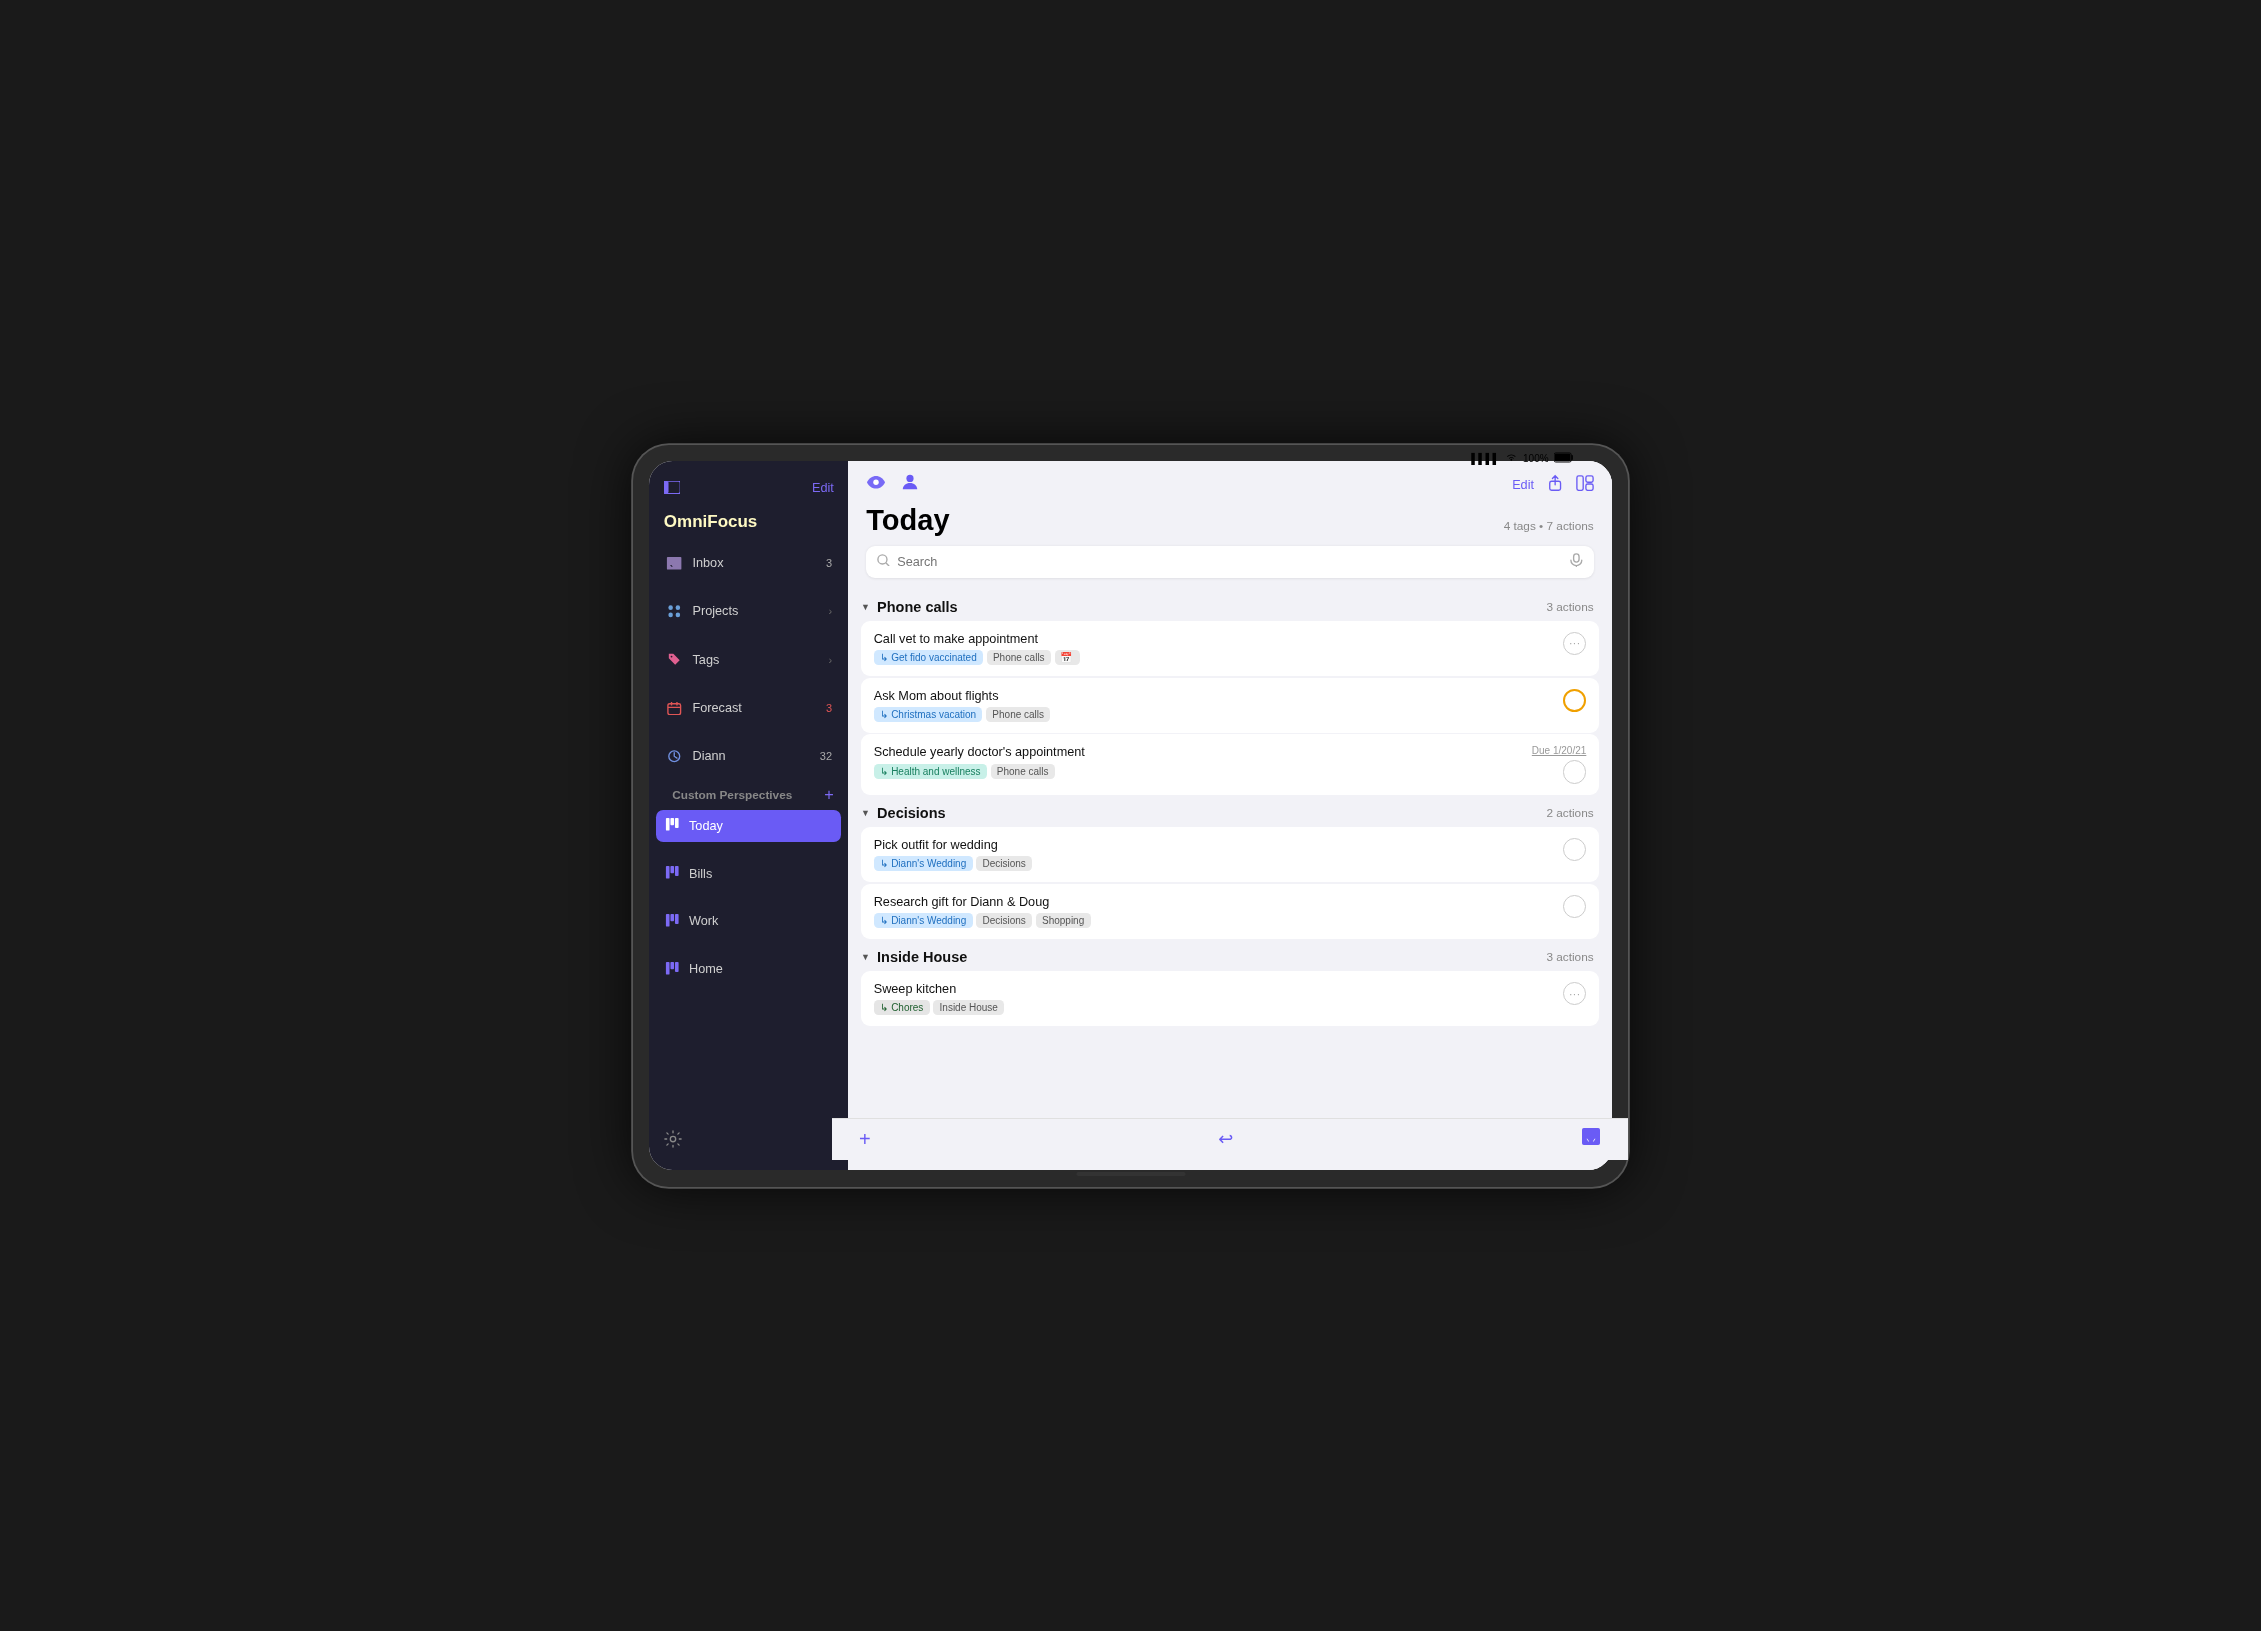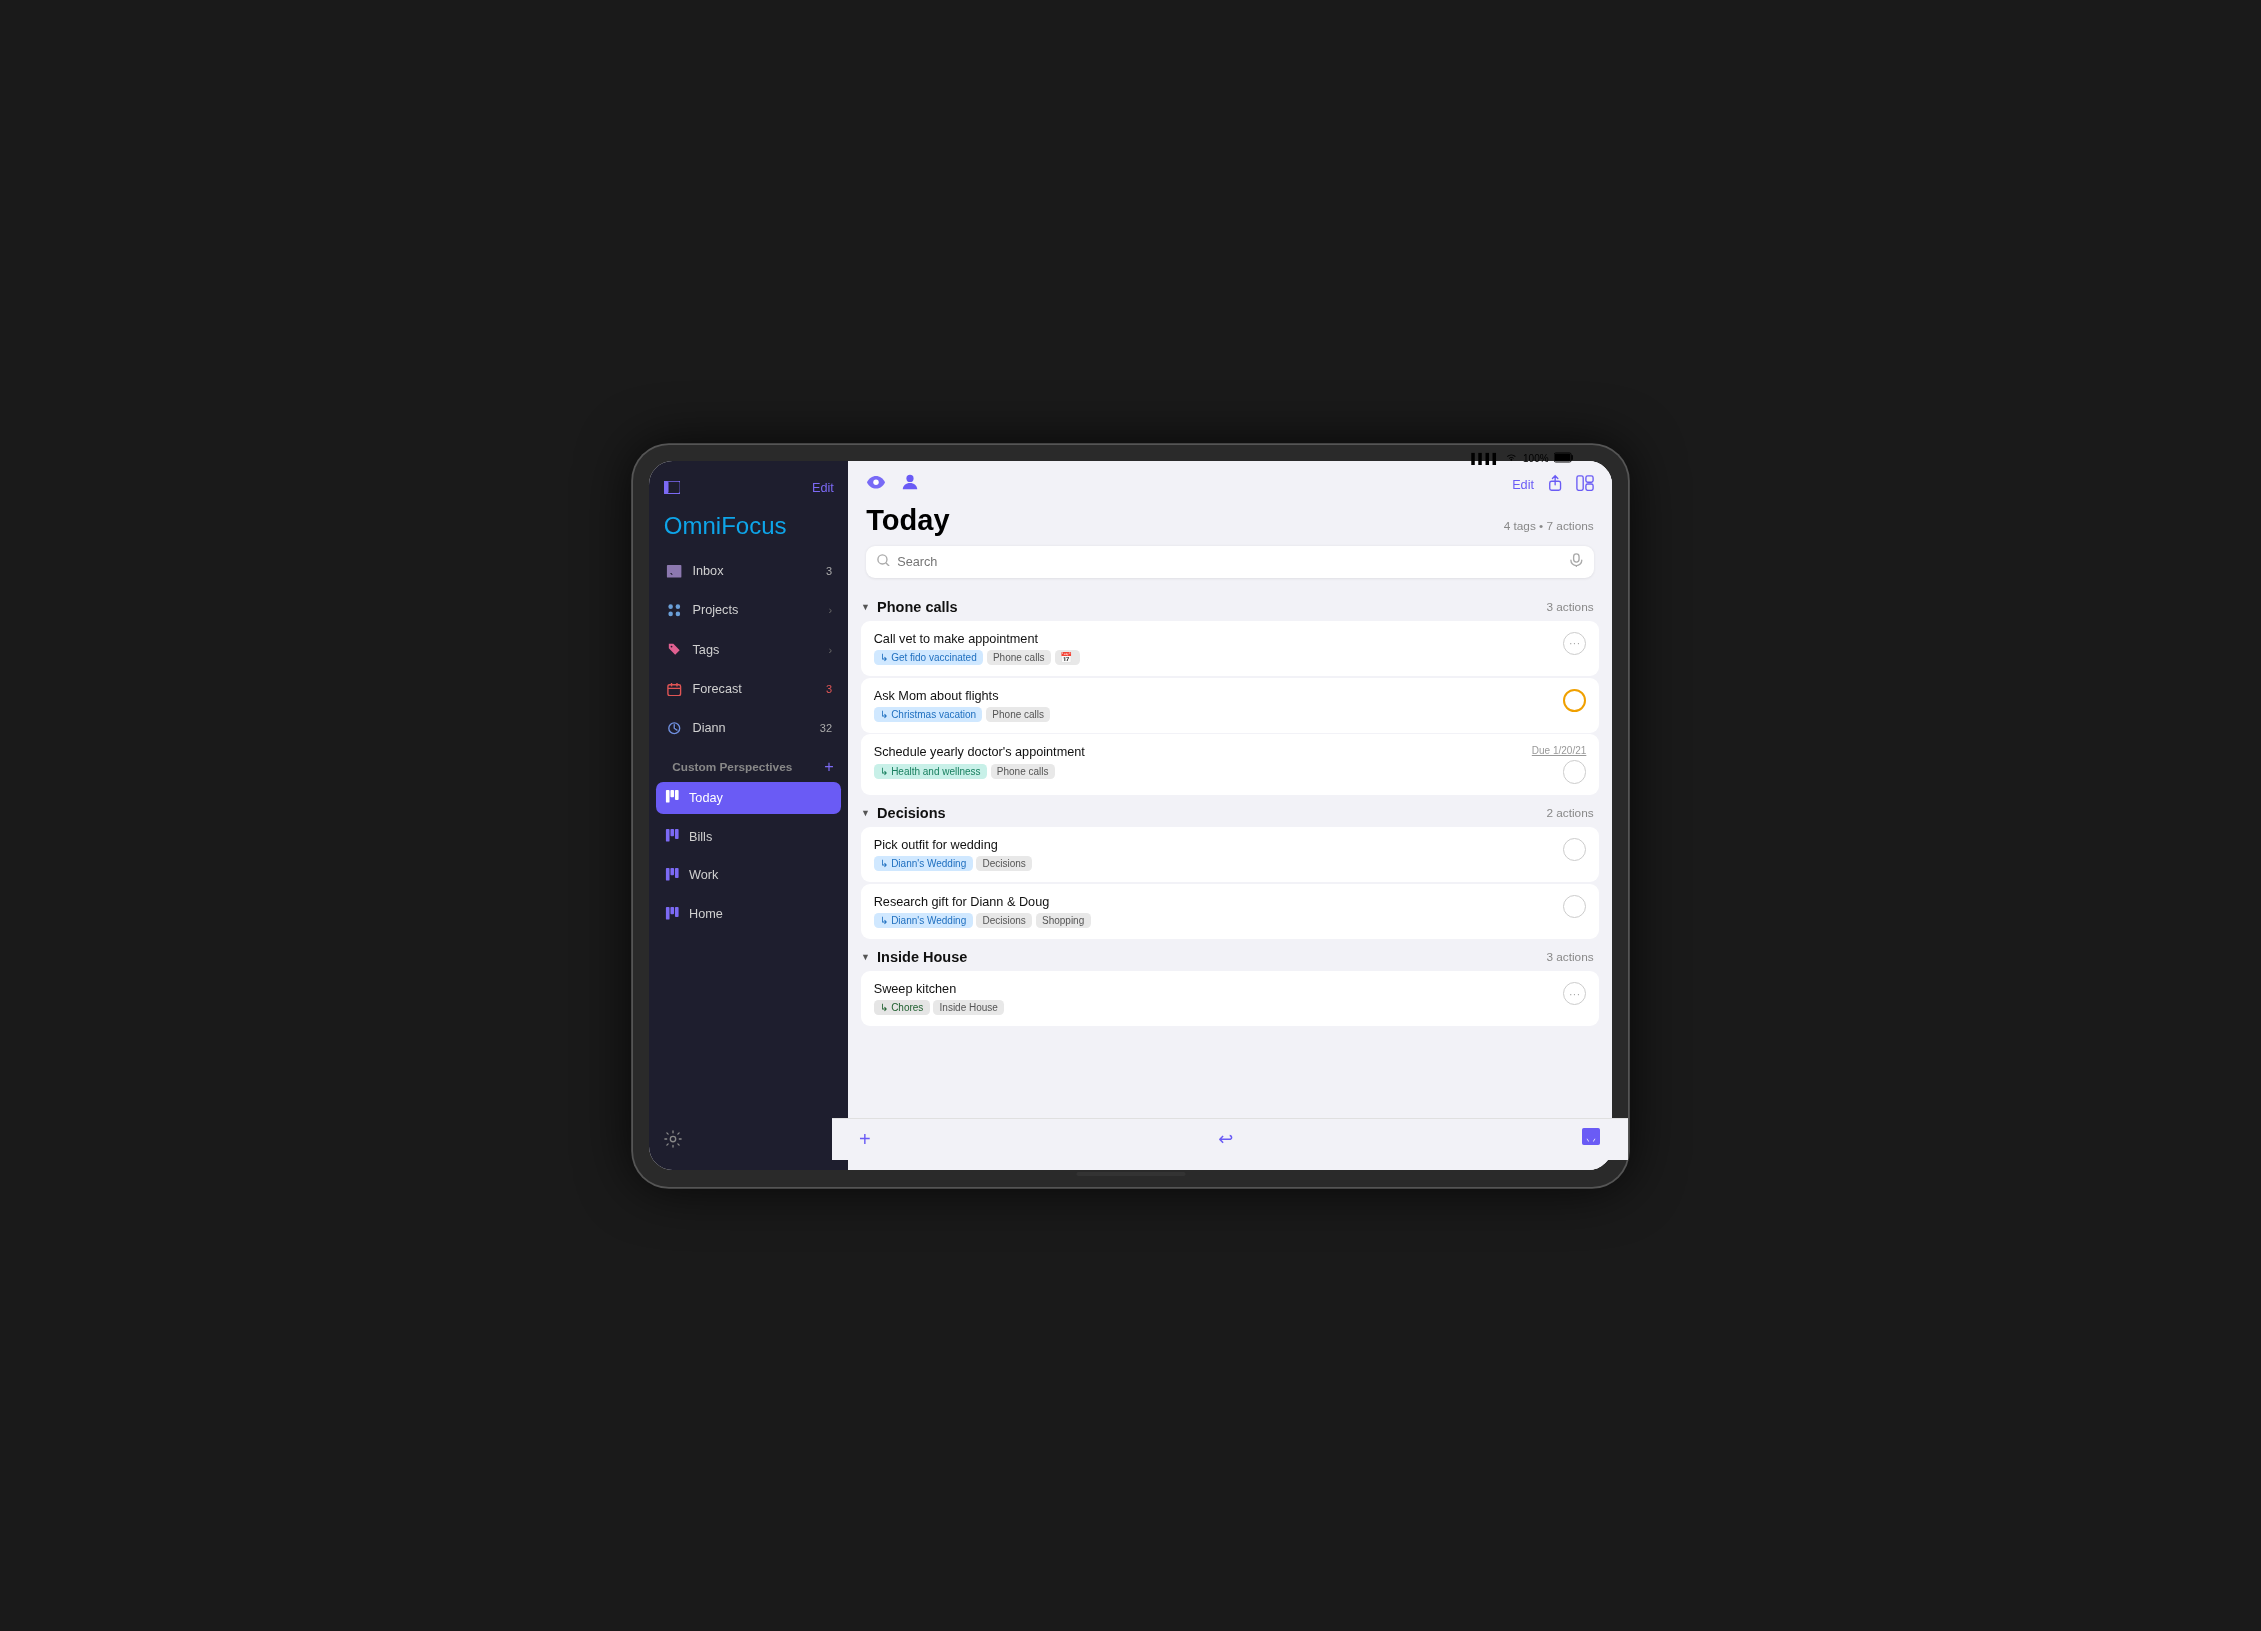--- a/index.html
+++ b/index.html
@@ -70,29 +70,29 @@
     }
 
     .sidebar-edit {
       color: #7c6af5;
       font-size: 12.7px;
       cursor: pointer;
     }
 
     .sidebar-title {
       padding: 0 14.5px 14.5px 14.5px;
-      font-size: 24px;
-      font-weight: 400;
-      color: #0ea5e9;
+      font-size: 17px;
+      font-weight: 700;
+      color: #fef9c3;
     }
 
     .sidebar-nav {
       display: flex;
       flex-direction: column;
-      gap: 7px;
+      gap: 16px;
       padding: 0 7.2px;
     }
 
     .nav-item {
       display: flex;
       align-items: center;
       padding: 7.2px 9px;
       border-radius: 7.2px;
       cursor: pointer;
       gap: 9px;

